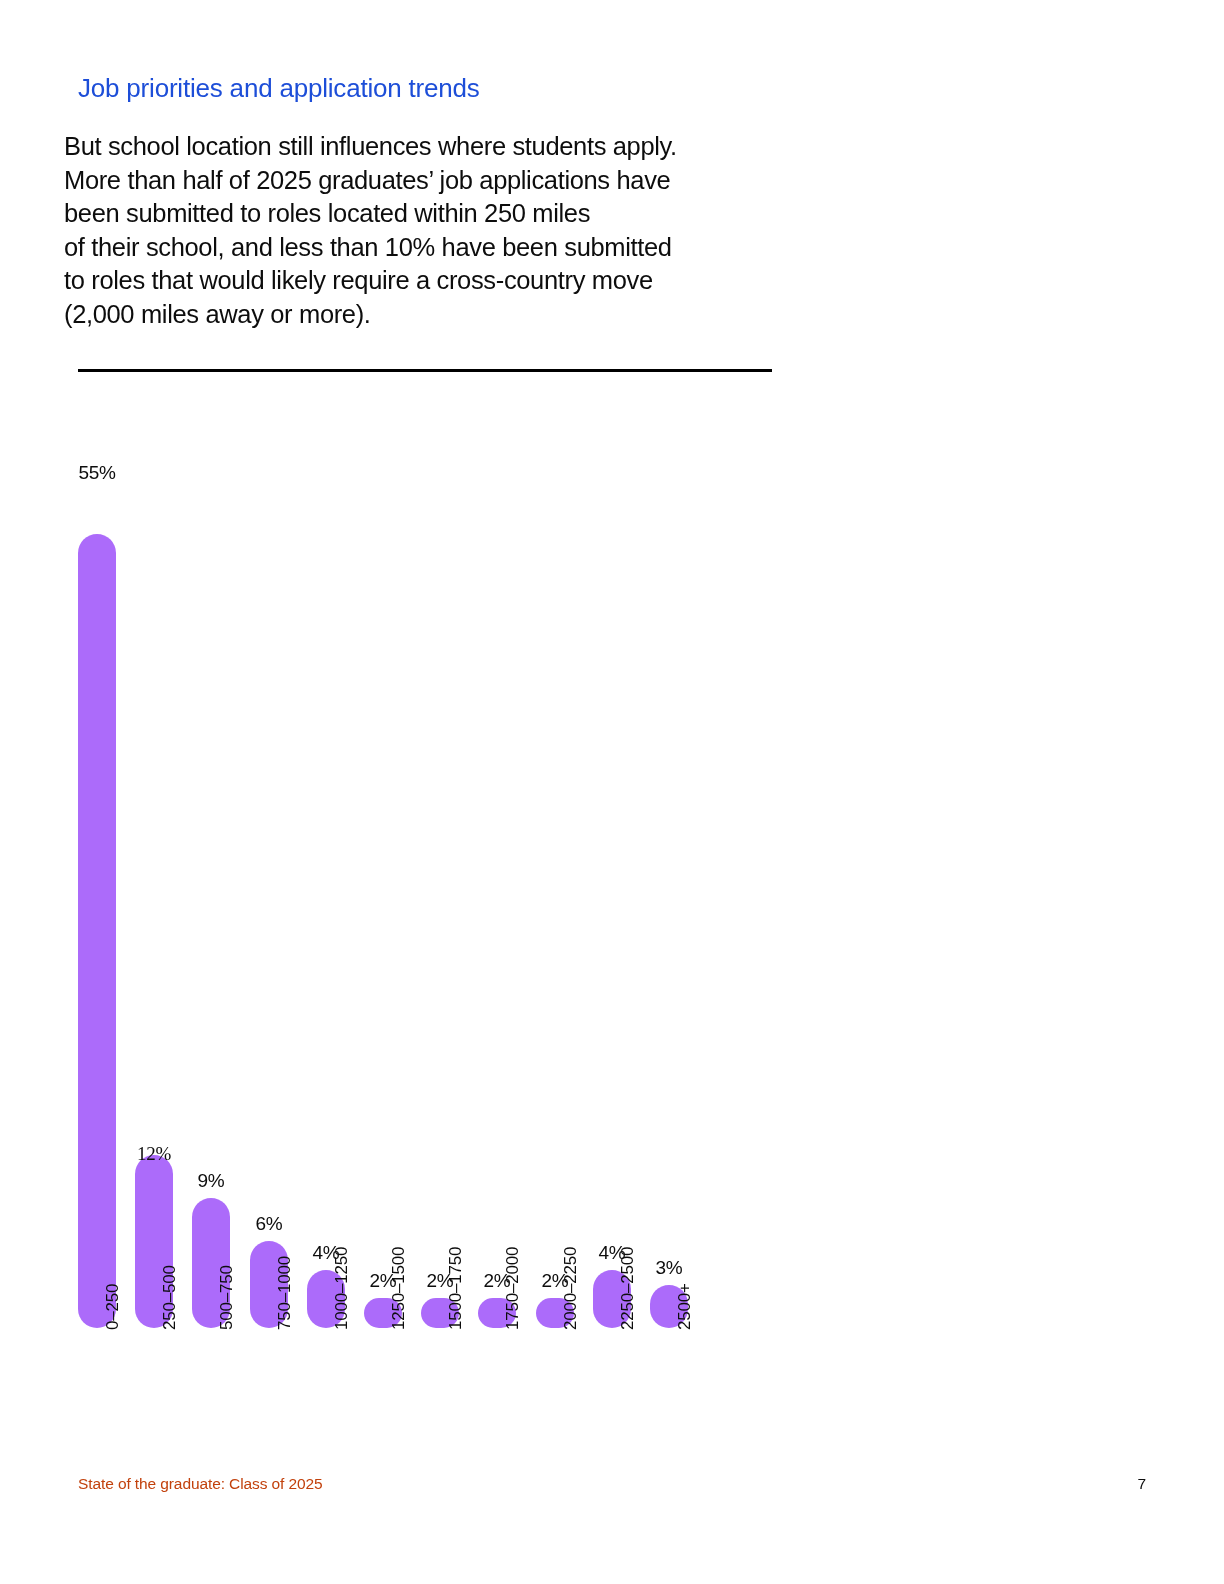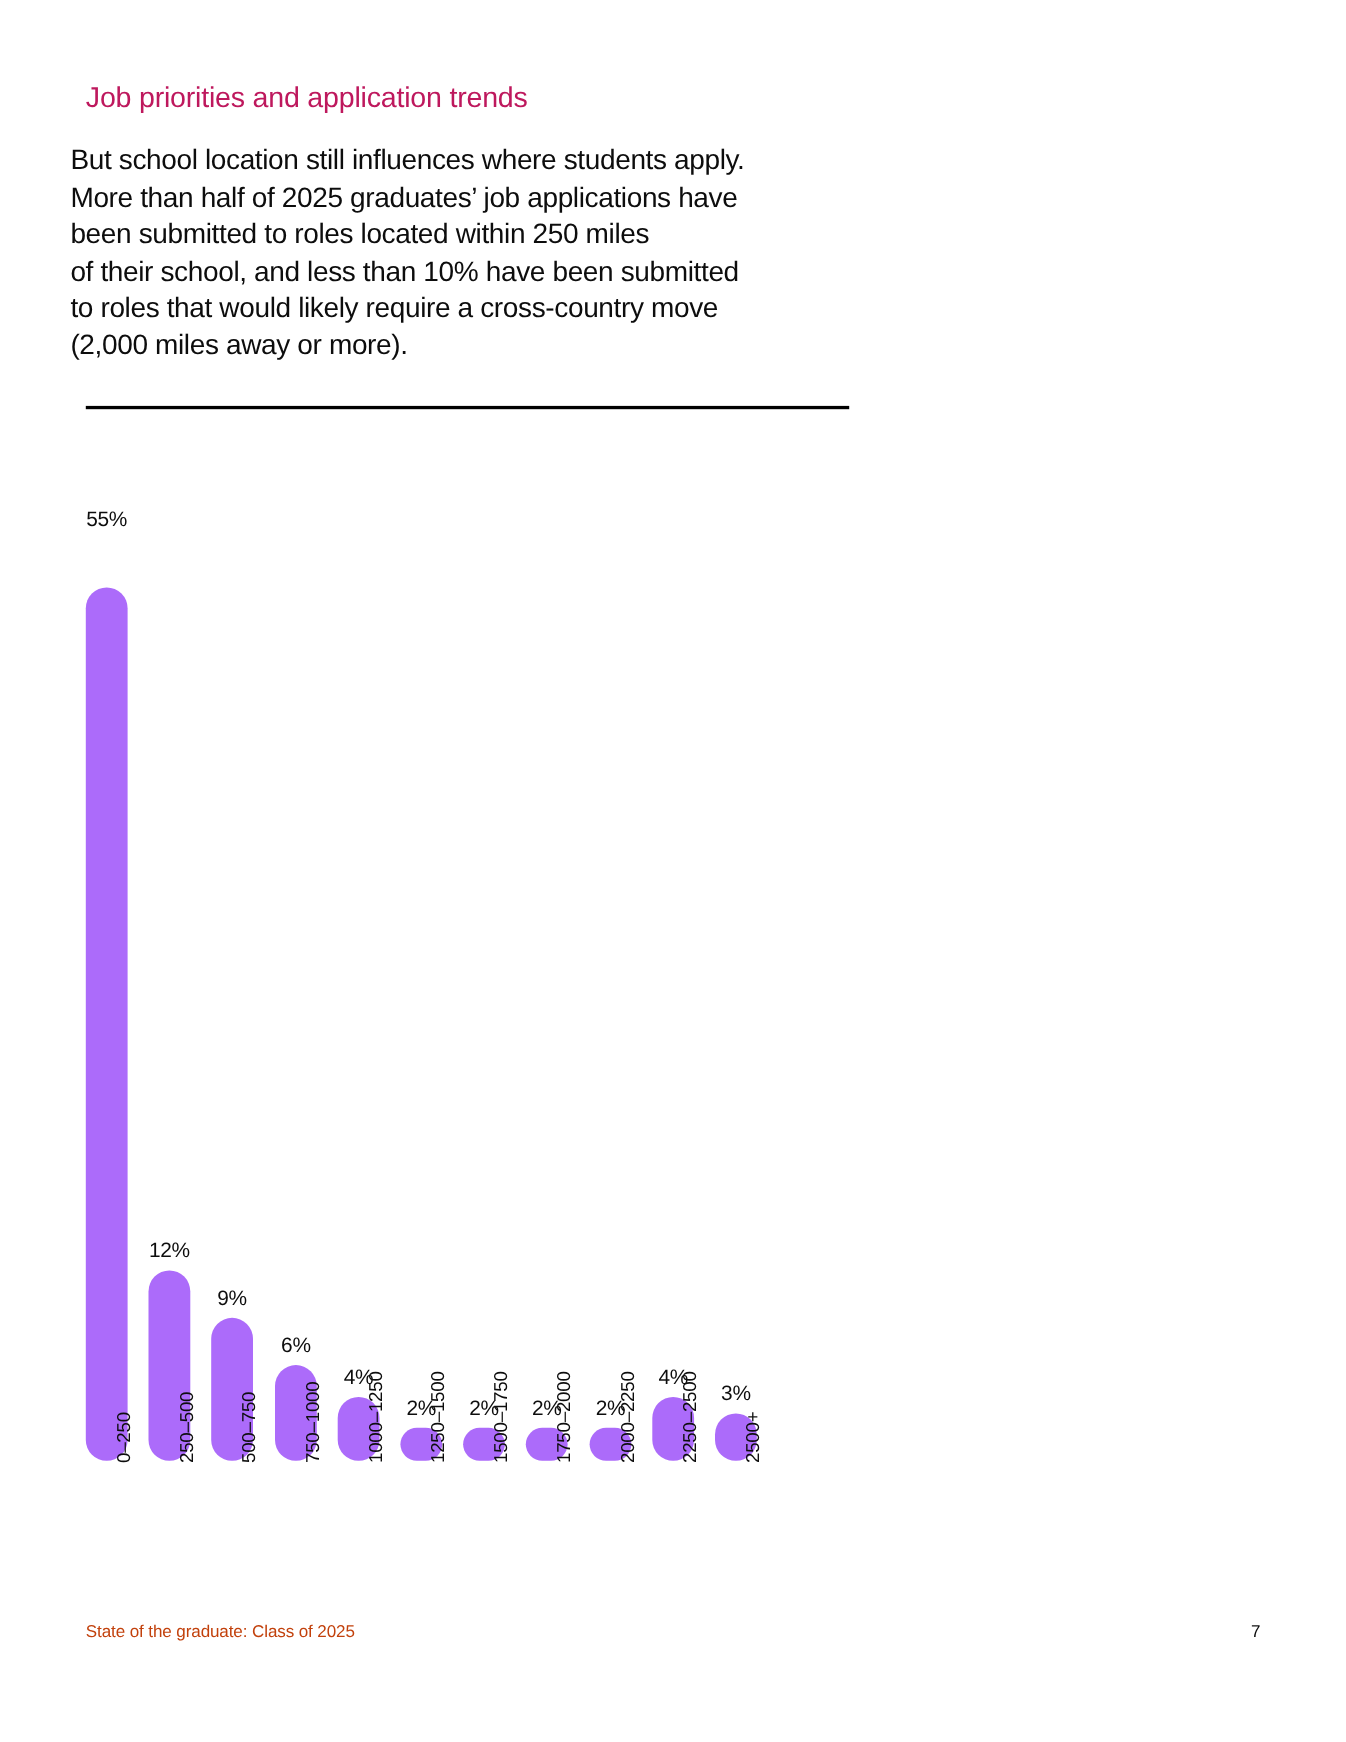--- a/index.html
+++ b/index.html
@@ -22,21 +22,21 @@
   }
 
   
   .section-heading {
     position: absolute;
     left: 78px;
     top: 72px;
     font-size: 26px;
     line-height: 32px;
     font-weight: 400;
-    color: #be185d;
+    color: #1d4ed8;
     letter-spacing: -0.2px;
     white-space: nowrap;
   }
 
   
   .lede {
     position: absolute;
     left: 64px;
     top: 130px;
     width: 760px;
@@ -190,21 +190,21 @@
 
 
   <div class="plot">
     <div class="bars" id="bars">
         <div class="bar-col" style="left: 0px;">
           <div class="bar-shape" style="height: 794px; background: rgb(172, 107, 250);"></div>
           <div class="bar-value" style="bottom: 844px;">55%</div>
         </div>
         <div class="bar-col" style="left: 57px;">
           <div class="bar-shape" style="height: 173px; background: rgb(172, 107, 250);"></div>
-          <div class="bar-value" style="bottom: 179px;">12%</div>
+          <div class="bar-value" style="bottom: 163px; font-family: Liberation Serif, serif;">12%</div>
         </div>
         <div class="bar-col" style="left: 114px;">
           <div class="bar-shape" style="height: 130px; background: rgb(172, 107, 250);"></div>
           <div class="bar-value" style="bottom: 136px;">9%</div>
         </div>
         <div class="bar-col" style="left: 172px;">
           <div class="bar-shape" style="height: 87px; background: rgb(172, 107, 250);"></div>
           <div class="bar-value" style="bottom: 93px;">6%</div>
         </div>
         <div class="bar-col" style="left: 229px;">

